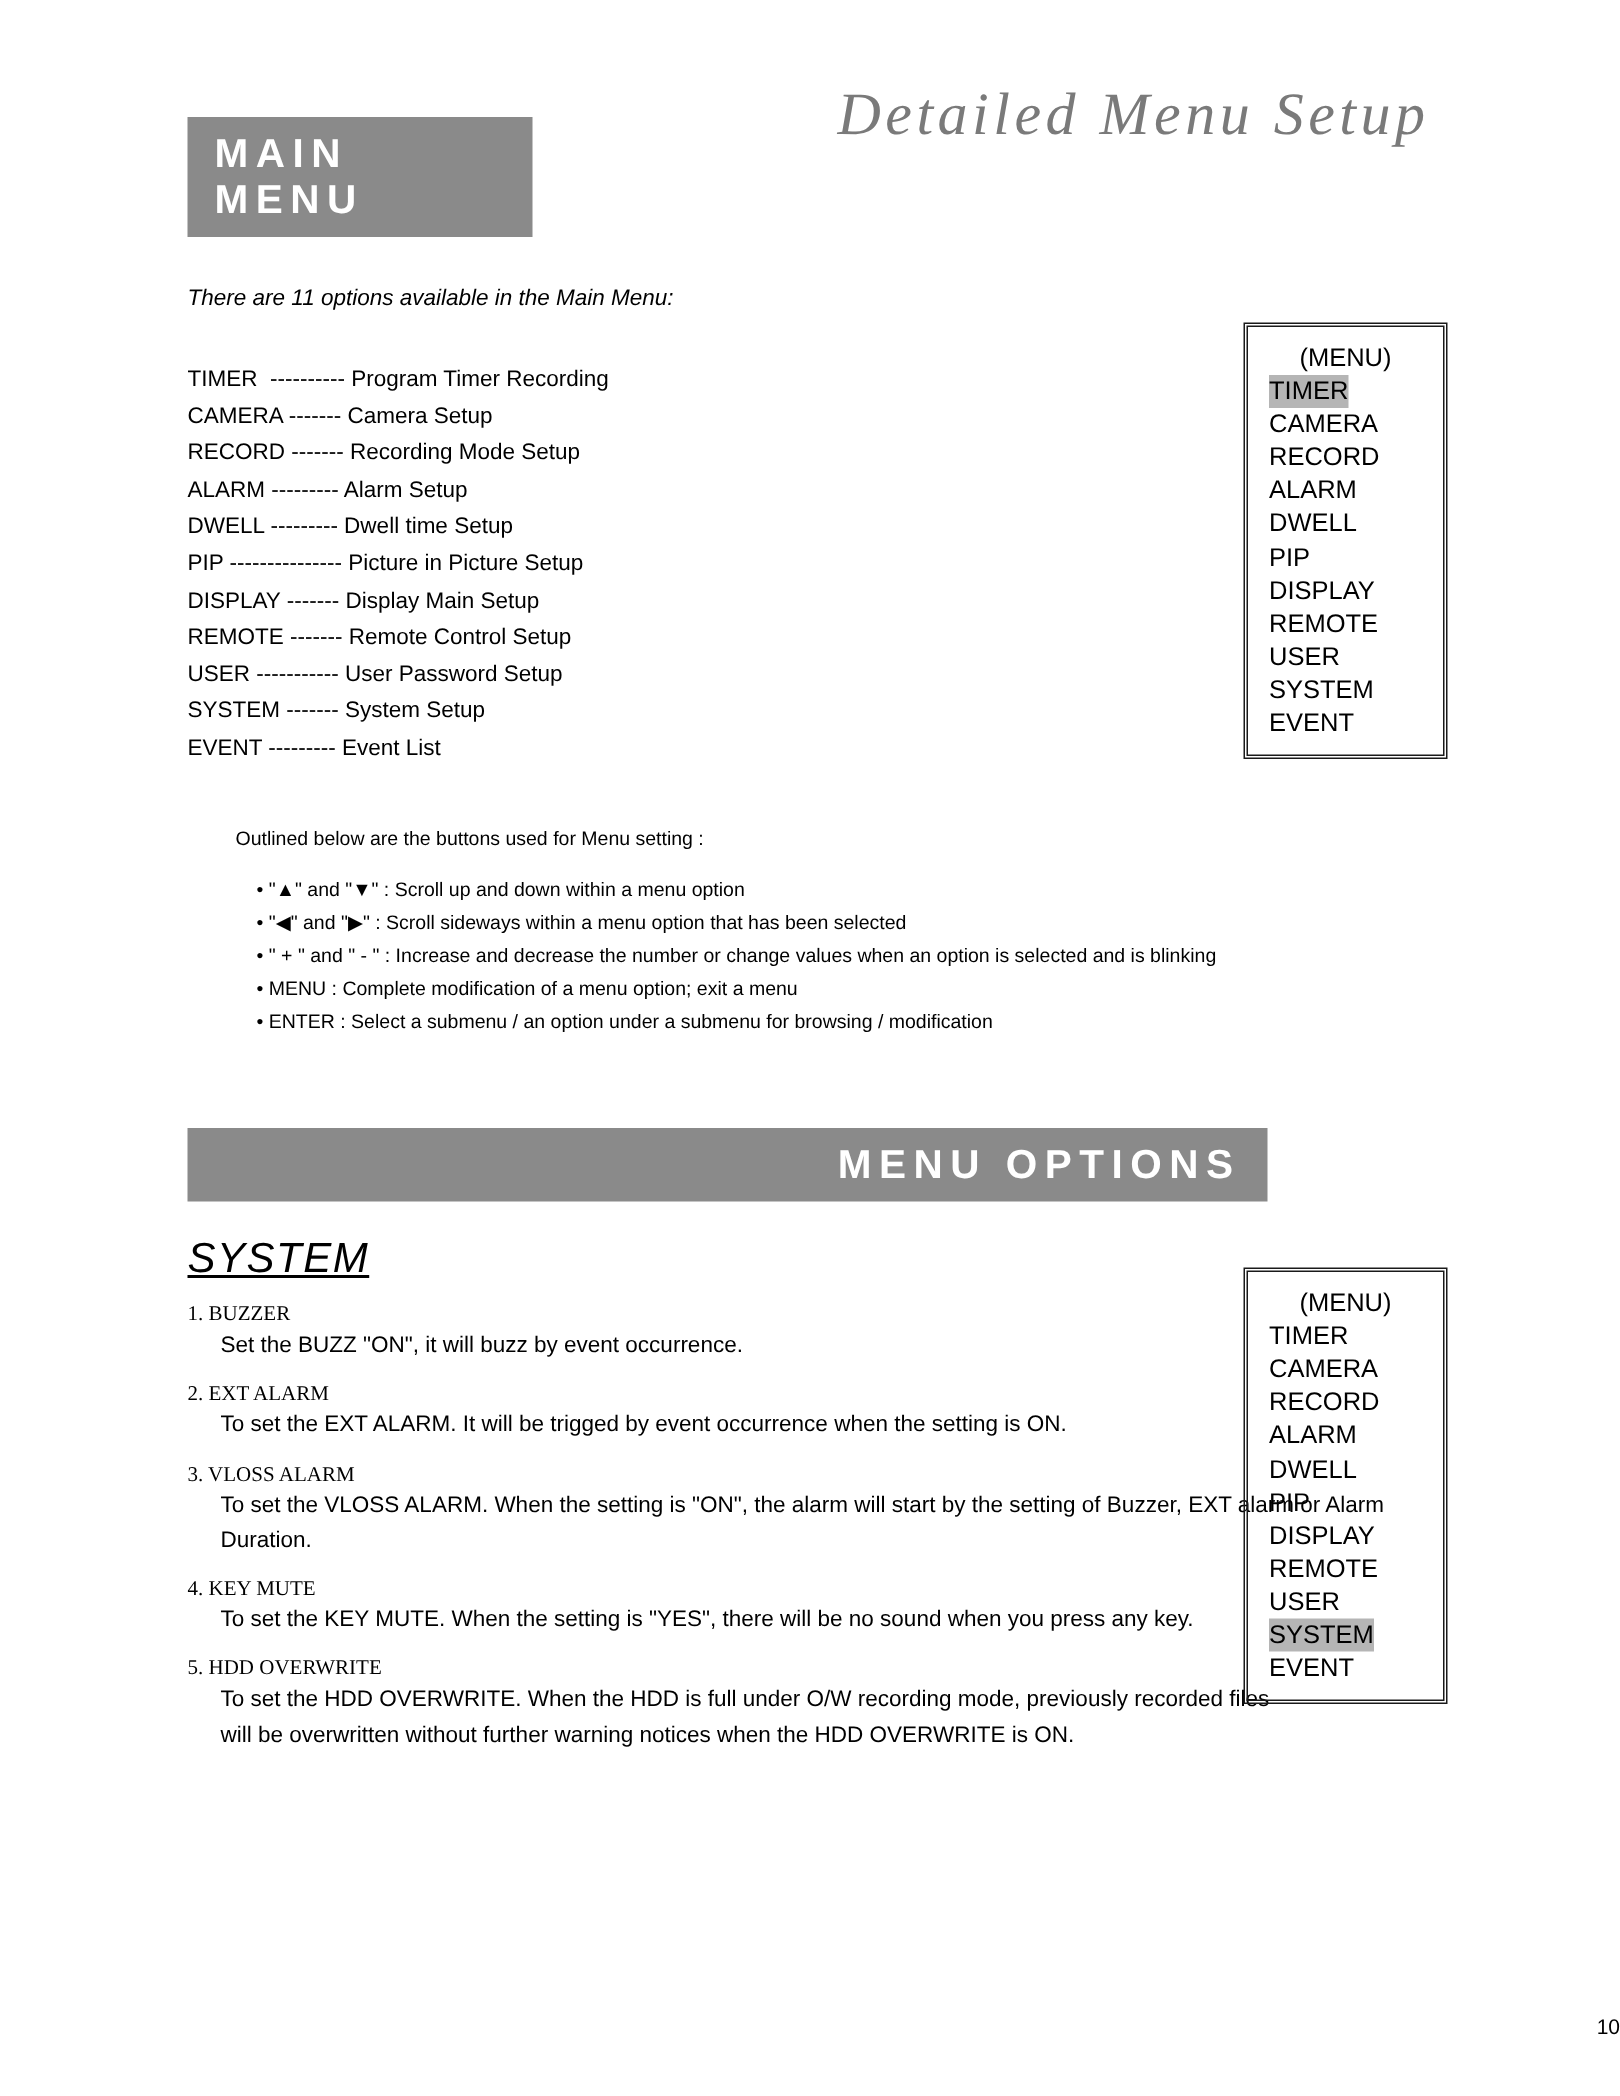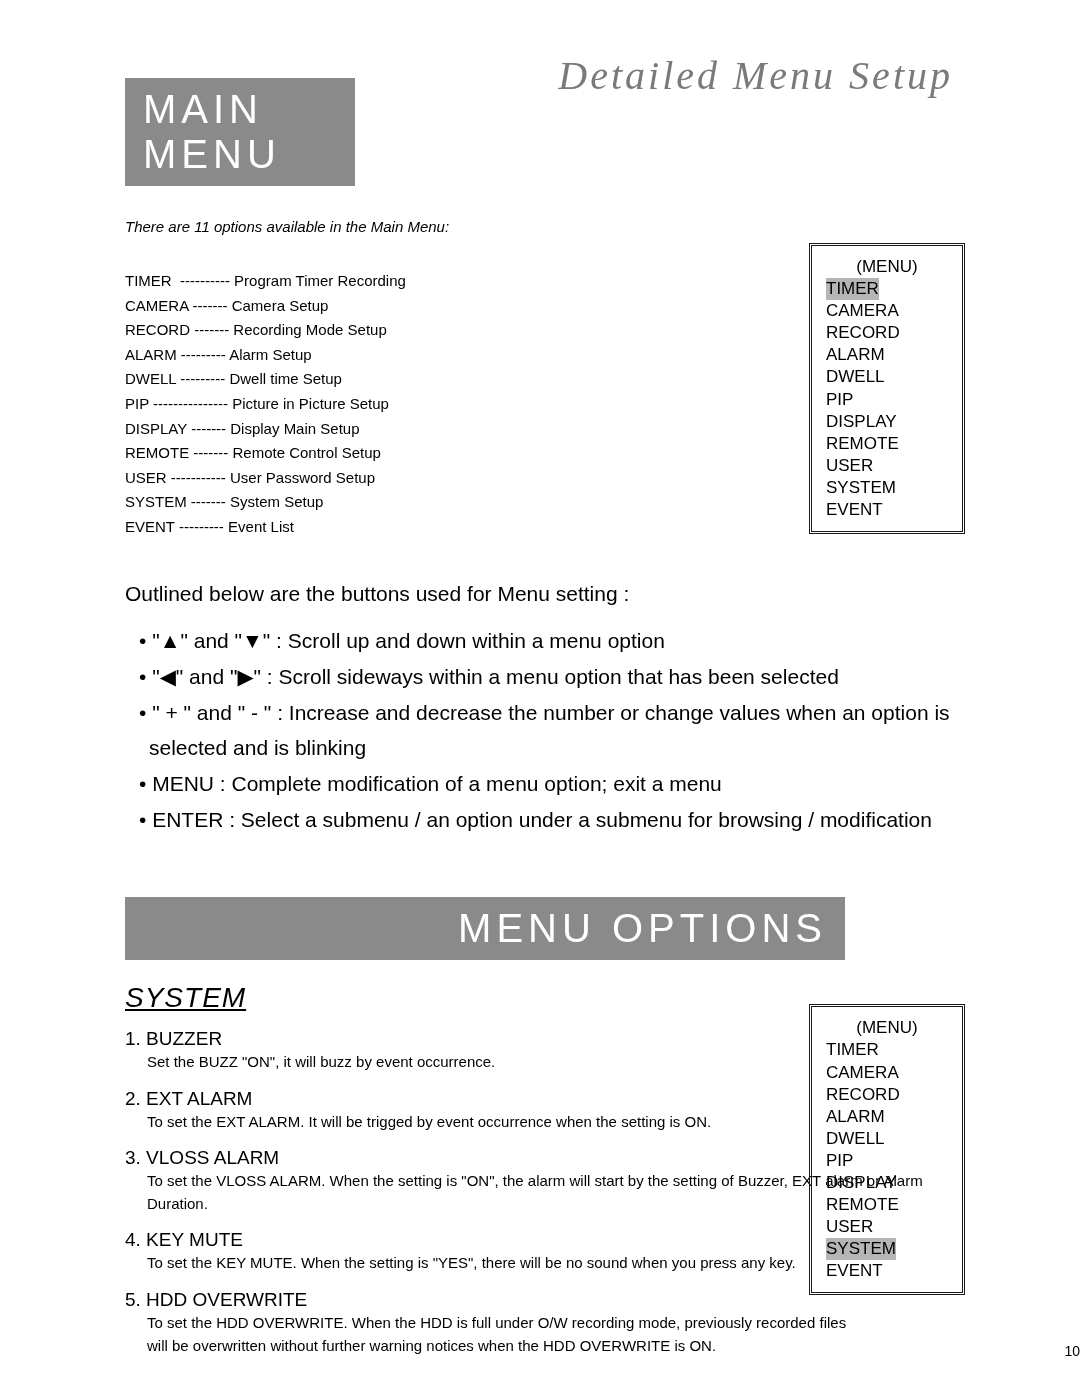--- a/index.html
+++ b/index.html
@@ -27,23 +27,24 @@
     font-style: italic;
     font-size: 40px;
     letter-spacing: 3px;
     color: #7a7a7a;
   }
   .bar {
     background: #8a8a8a;
     color: #fff;
     font-family: "Arial Narrow", Arial, Helvetica, sans-serif;
     letter-spacing: 5px;
-    font-size: 40px;
+    font-size: 27px;
     padding: 9px 18px 9px 18px;
     box-sizing: border-box;
+    font-weight: bold;
   }
   .bar.main {
     margin-top: 18px;
     width: 230px;
   }
   .bar.options {
     margin-top: 60px;
     width: 720px;
     text-align: right;
   }
@@ -62,37 +63,38 @@
   }
   .opt-row {
     white-space: pre;
     font-family: Liberation Sans, sans-serif;
   }
   .menu-box {
     position: absolute;
     right: 0;
     border: 3px double #1a1a1a;
     padding: 10px 14px 10px 14px;
-    width: 156px;
+    width: 136px;
     box-sizing: border-box;
     font-size: 17px;
     line-height: 1.3;
     font-family: Arial, Helvetica, sans-serif;
   }
   .menu-box .menu-header {
     text-align: center;
   }
   .menu-box .menu-item.hl {
     background: #b5b5b5;
     display: inline-block;
   }
   .instructions {
     margin-top: 36px;
-    font-size: 21px;
+    font-size: 13px;
     line-height: 1.7;
+    margin-left: 32px;
   }
   .instructions .bullet {
     padding-left: 24px;
     text-indent: -10px;
   }
   .instructions .bullet::before {
     content: "• ";
   }
   .section-title {
     font-family: "Arial Narrow", Arial, Helvetica, sans-serif;
@@ -103,21 +105,22 @@
     margin-top: 22px;
   }
   .system-block {
     margin-top: 14px;
     font-size: 16px;
   }
   .system-block .item {
     margin-top: 14px;
   }
   .system-block .item-title {
-    font-size: 19px;
+    font-size: 14px;
+    font-family: Liberation Serif, serif;
   }
   .system-block .item-desc {
     font-size: 15px;
     line-height: 1.55;
     padding-left: 22px;
   }
   .system-block .item-desc.wrap {
     max-width: 720px;
   }
   .page-number {

